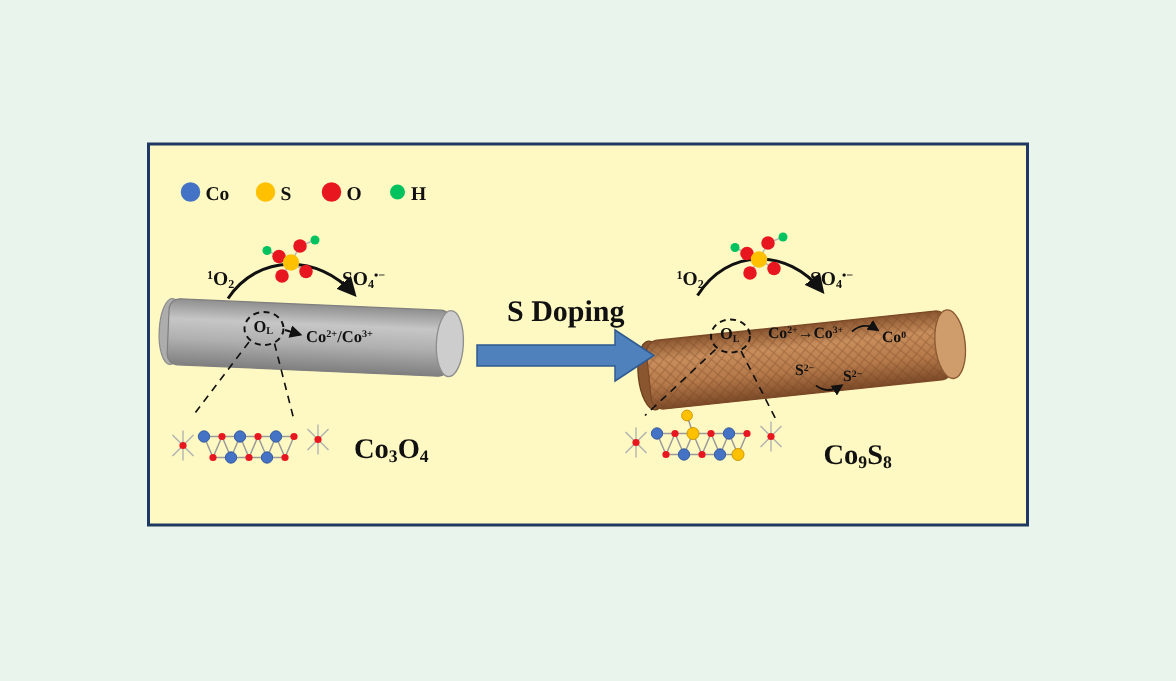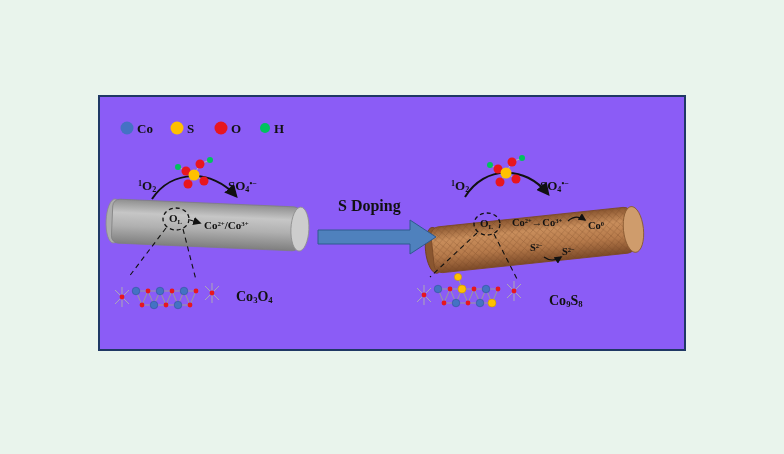--- a/index.html
+++ b/index.html
@@ -4,32 +4,32 @@
 <style>
   html,body{margin:0;padding:0;}
   body{
     width:784px;height:454px;position:relative;
     background:#e9f4ec;
     font-family:"Liberation Serif", serif;
     overflow:hidden;
   }
   .panel{
     position:absolute;left:98px;top:95px;width:588px;height:256px;
-    box-sizing:border-box;border:2px solid #1f3864;background:#8b5cf6;
+    box-sizing:border-box;border:2px solid #1f3864;background:#fef9c3;
   }
   .panel svg{position:absolute;left:0;top:0;}
   .lbl{
     position:absolute;font-weight:bold;color:#111;line-height:1;white-space:nowrap;
     font-family:"Liberation Serif", serif;
   }
   .lbl sub{font-size:0.62em;vertical-align:-0.28em;}
   .lbl sup{font-size:0.62em;vertical-align:0.5em;}
-  .s16{font-size:16px;}
+  .s16{font-size:20px;}
   .s13{font-size:13px;}
-  .s17{font-size:14px;}
+  .s17{font-size:19px;}
   .s11{font-size:11px;}
   .s10{font-size:10.5px;}
 </style>
 </head>
 <body>
 
 <div class="panel">
 
   <svg width="584" height="252" viewBox="0 0 584 252">
     <defs>

